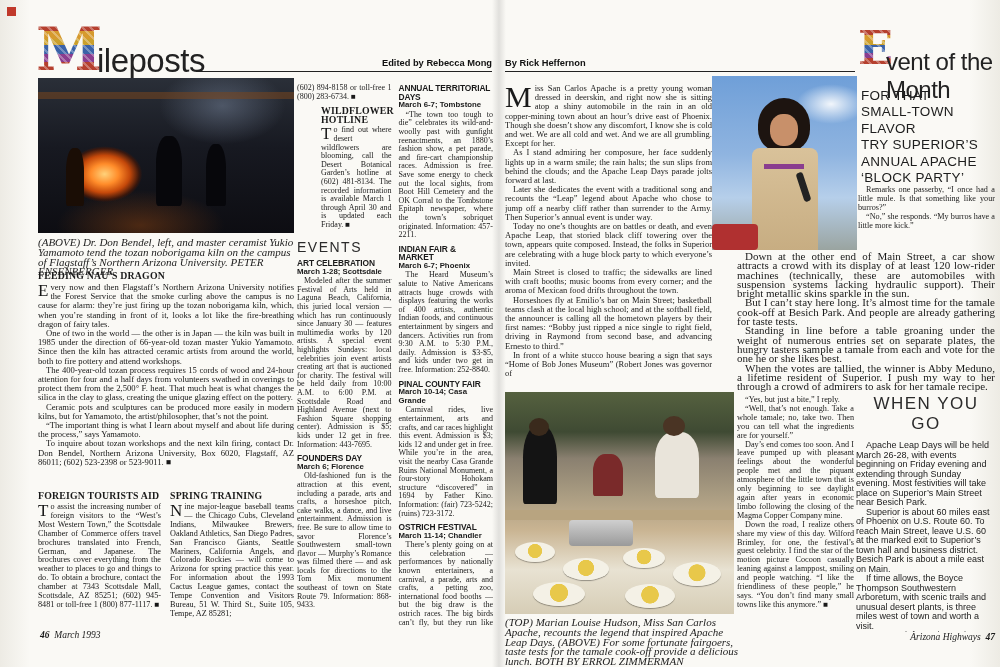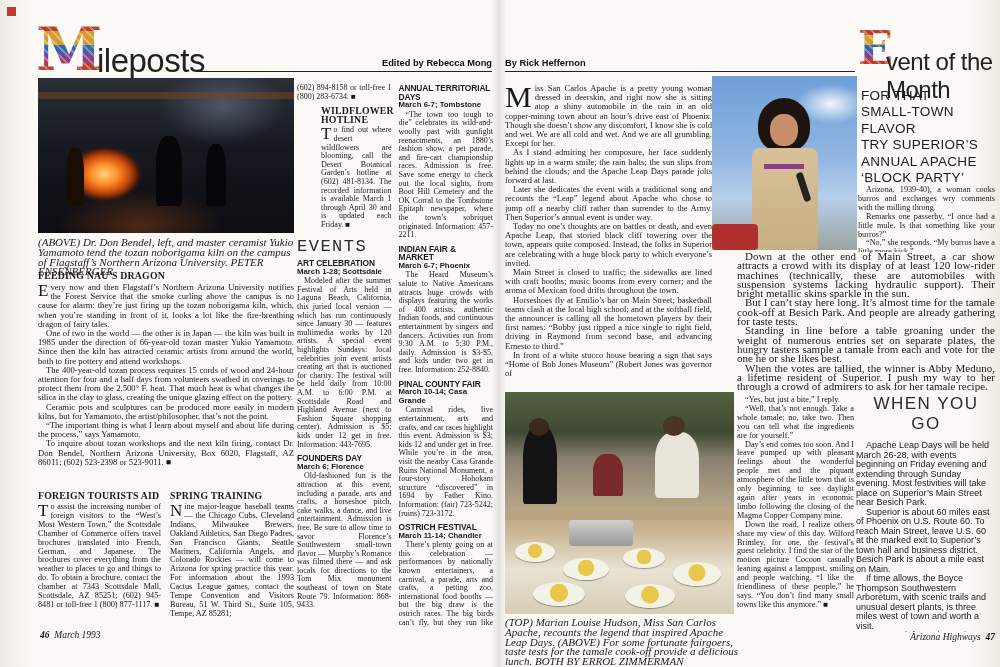--- a/index.html
+++ b/index.html
@@ -28,21 +28,21 @@
   .byline{font-size:9.3px;font-weight:bold;color:#111;}
   .hrule{height:1px;background:#222;}
   
   .body{font-size:8.6px;line-height:9.2px;color:#161616;}
   .bodyS{font-size:8.2px;line-height:8.9px;color:#161616;}
   .secHead{font-family:"Liberation Serif","DejaVu Serif",serif;font-weight:bold;font-size:9.8px;letter-spacing:.2px;margin:0 0 2px 0;}
   .dc2{float:left;font-size:17px;line-height:14px;padding:1px 2px 0 0;font-family:"Liberation Serif",serif;}
   .dc3{float:left;font-size:30px;line-height:24px;padding:1px 3px 0 0;font-family:"Liberation Serif",serif;}
   
   #events-region{left:297px;top:84px;width:196px;height:547px;column-count:2;column-gap:7px;column-fill:auto;font-size:8px;line-height:8.6px;}
-  #events-title{font-family:Liberation Mono, monospace;font-size:17px;letter-spacing:1.5px;color:#2b2b2b;margin:13px 0 8px 0;font-weight:normal;}
+  #events-title{font-family:Liberation Sans, sans-serif;font-size:14px;letter-spacing:1.5px;color:#2b2b2b;margin:13px 0 8px 0;font-weight:normal;}
   .event{margin-bottom:5px;}
   .ehead{font-weight:bold;font-size:8.4px;letter-spacing:-.1px;}
   .edate{font-weight:bold;font-size:7.8px;margin-bottom:1px;}
   .ebody{text-align:justify;text-indent:7px;}
   .cont{text-align:justify;margin-bottom:6px;}
   .section{margin-bottom:7px;margin-left:24px;}
   
   .caption{font-style:italic;font-size:11px;line-height:9.8px;color:#222;}
   .footer{font-size:9.5px;}
   .pgnum{font-weight:bold;font-style:italic;}
@@ -193,21 +193,20 @@
     <div class="wp" style="left:0;top:148px;width:46px;height:26px;background:#b03030;border-radius:4px;"></div>
   </div>
 
   <div class="abs standfirst" style="left:861px;top:88px;width:134px;">FOR THAT
 SMALL-TOWN FLAVOR
 TRY SUPERIOR’S
 ANNUAL APACHE
 ‘BLOCK PARTY’</div>
 
   <div class="abs serif hide just" style="left:858px;top:186px;width:137px;height:66px;font-size:8.2px;line-height:8.9px;">
-      <p>Arizona, 1939-40), a woman cooks burros and exchanges wry comments with the milling throng.</p>
       <p>Remarks one passerby, “I once had a little mule. Is that something like your burros?”</p>
       <p>“No,” she responds. “My burros have a little more kick.”</p>
     </div>
 
   <div class="abs serif hide just" style="left:737px;top:252px;width:258px;height:140px;font-size:11px;line-height:9.3px;">
       <p>Down at the other end of Main Street, a car show attracts a crowd with its display of at least 120 low-rider machines (technically, these are automobiles with suspension systems lacking hydraulic support). Their bright metallic skins sparkle in the sun.</p>
       <p>But I can’t stay here long. It’s almost time for the tamale cook-off at Besich Park. And people are already gathering for taste tests.</p>
       <p>Standing in line before a table groaning under the weight of numerous entries set on separate plates, the hungry tasters sample a tamale from each and vote for the one he or she likes best.</p>
       <p>When the votes are tallied, the winner is Abby Meduno, a lifetime resident of Superior. I push my way to her through a crowd of admirers to ask for her tamale recipe.</p>
       <p>“Did you taste one?” she asks.</p>

